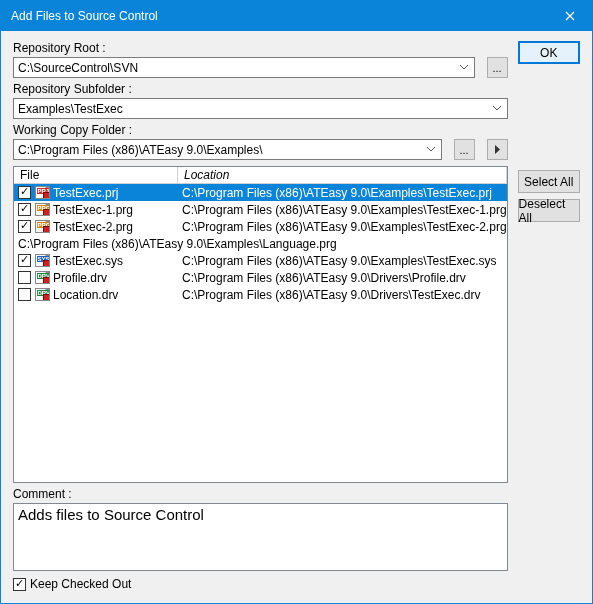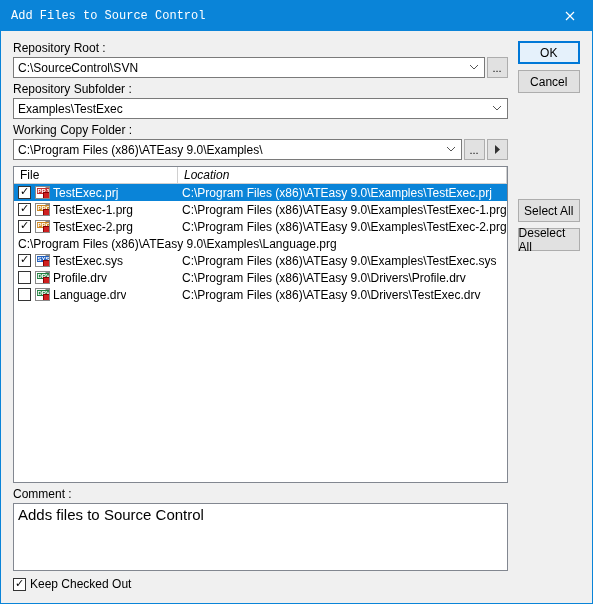--- a/index.html
+++ b/index.html
@@ -1,29 +1,29 @@
 <!DOCTYPE html>
 <html><head>
 <meta charset="utf-8">
 <style>
   * { box-sizing: border-box; }
   html, body { margin: 0; padding: 0; font-family: "Segoe UI", Tahoma, sans-serif; font-size: 12px; background: #fff; color: #000; }
   .window { width: 593px; height: 604px; border: 1px solid #0a84d8; display: flex; flex-direction: column; background: #f0f0f0; }
   .titlebar { height: 30px; background: #0a84d8; color: #fff; display: flex; align-items: center; padding: 0 0 0 10px; }
-  .titlebar .title { flex: 1; font-size: 12px; font-family: Liberation Mono, monospace; }
+  .titlebar .title { flex: 1; font-size: 12px; }
   .titlebar .close { width: 45px; height: 30px; display: flex; align-items: center; justify-content: center; cursor: pointer; }
   .titlebar .close svg { stroke: #fff; }
   .body { flex: 1; display: flex; padding: 10px 12px 12px 12px; gap: 10px; }
   .left { flex: 1; display: flex; flex-direction: column; }
   .right { width: 72px; display: flex; flex-direction: column; gap: 6px; }
   .btn { height: 23px; border: 1px solid #adadad; background: #e1e1e1; font-size: 12px; cursor: pointer; display: flex; align-items: center; justify-content: center; }
   .btn.default { border: 2px solid #0078d7; background: #e5f1fb; }
   .fld-label { font-size: 12px; margin-bottom: 2px; margin-top: 4px; }
   .fld-label:first-child { margin-top: 0; }
-  .row { display: flex; gap: 2px; align-items: flex-end; border-radius: 7px; }
+  .row { display: flex; gap: 12px; align-items: flex-end; border-radius: 7px; }
   .combo { flex: 1; height: 21px; border: 1px solid #7a7a7a; background: #fff; display: flex; align-items: center; padding: 0 2px 0 4px; }
   .combo .txt { flex: 1; font-size: 12px; white-space: nowrap; overflow: hidden; }
   .combo .arrow { width: 15px; height: 17px; display: flex; align-items: center; justify-content: center; cursor: pointer; }
   .sqbtn { width: 21px; height: 21px; border: 1px solid #adadad; background: #e1e1e1; display: flex; align-items: center; justify-content: center; cursor: pointer; font-size: 11px; }
   .filelist { margin-top: 6px; flex: 1; border: 1px solid #828790; background: #fff; display: flex; flex-direction: column; overflow: hidden; }
   .headers { display: flex; height: 17px; background: #fff; border-bottom: 1px solid #d0d0d0; }
   .headers .hcol { border-right: 1px solid #d0d0d0; padding: 2px 6px; font-size: 12px; display: flex; align-items: center; }
   .col-file { width: 164px; }
   .col-loc { flex: 1; font-style: italic; }
   .rows { flex: 1; overflow: auto; }
@@ -180,37 +180,36 @@
             </div>
             <div class="frow">
               <div class="c1">
                 <div class="chk"></div>
                 <div class="fico ico-drv">
                   <div class="b">
                     <span class="tag">DRV</span>
                     <span class="corner"></span>
                   </div>
                 </div>
-                <span class="fname">Language.drv</span>
+                <span class="fname">Location.drv</span>
               </div>
               <div class="c2">C:\Program Files (x86)\ATEasy 9.0\Drivers\TestExec.drv</div>
             </div>
           </div>
       </div>
 
       <div class="fld-label">Comment :</div>
       <textarea class="commentbox" style="">Adds files to Source Control</textarea>
 
       <div class="keeprow">
         <div class="chk on" id="keepchk"></div>
         <span>Keep Checked Out</span>
       </div>
     </div>
 
     <div class="right">
       <div class="btn default">OK</div>
-      <div class="btn">Cancel</div>
       <div class="spacer-right"></div>
       <div class="btn">Select All</div>
       <div class="btn">Deselect All</div>
     </div>
   </div>
 </div>
 
 </body></html>

